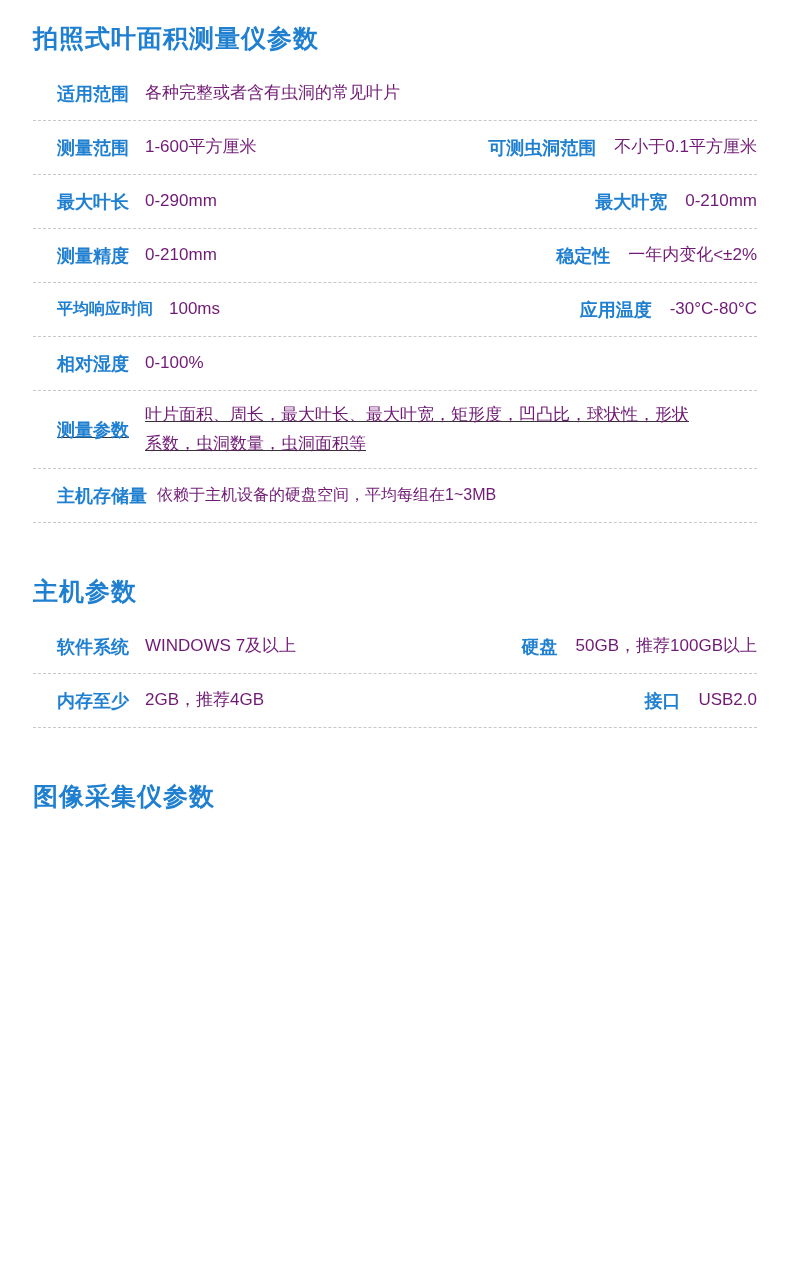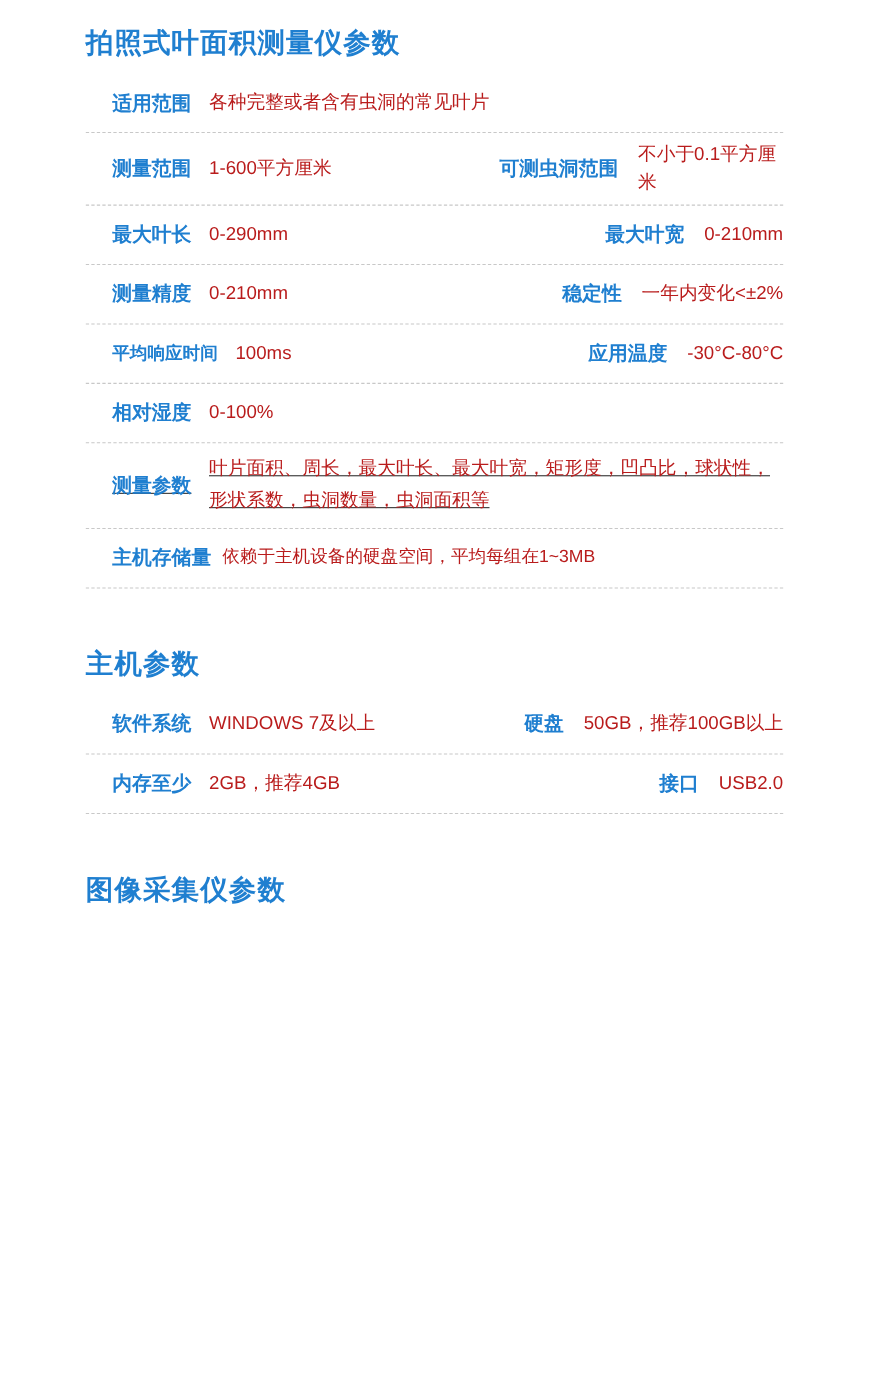--- a/index.html
+++ b/index.html
@@ -11,21 +11,21 @@
   body {
     width: 790px;
     height: 1265px;
     font-family: "Liberation Sans", "DejaVu Sans", sans-serif;
     color: #333333;
     overflow: hidden;
   }
   .page {
     width: 790px;
     height: 1265px;
-    padding: 0 78px;
+    padding: 0 33px;
     position: relative;
   }
   .section-title {
     color: #1f7fd0;
     font-size: 25px;
     font-weight: bold;
     letter-spacing: 1px;
     margin: 0;
   }
   .sec1-title { padding-top: 22px; }
@@ -49,21 +49,21 @@
   }
   .lbl {
     color: #1f7fd0;
     font-weight: bold;
     font-size: 18px;
     white-space: nowrap;
     margin-left: 24px;
   }
   .lbl.small { font-size: 16px; }
   .val {
-    color: #b91c1c;
+    color: #701a75;
     font-size: 17px;
     line-height: 1.55;
   }
   .val.small { font-size: 16px; }
 
   
   .colA { width: 352px; display: flex; align-items: center; }
   .colB { flex: 1; display: flex; align-items: center; justify-content: flex-end; }
   .gapA { margin-left: 16px; }
   .gapB { margin-left: 18px; }

